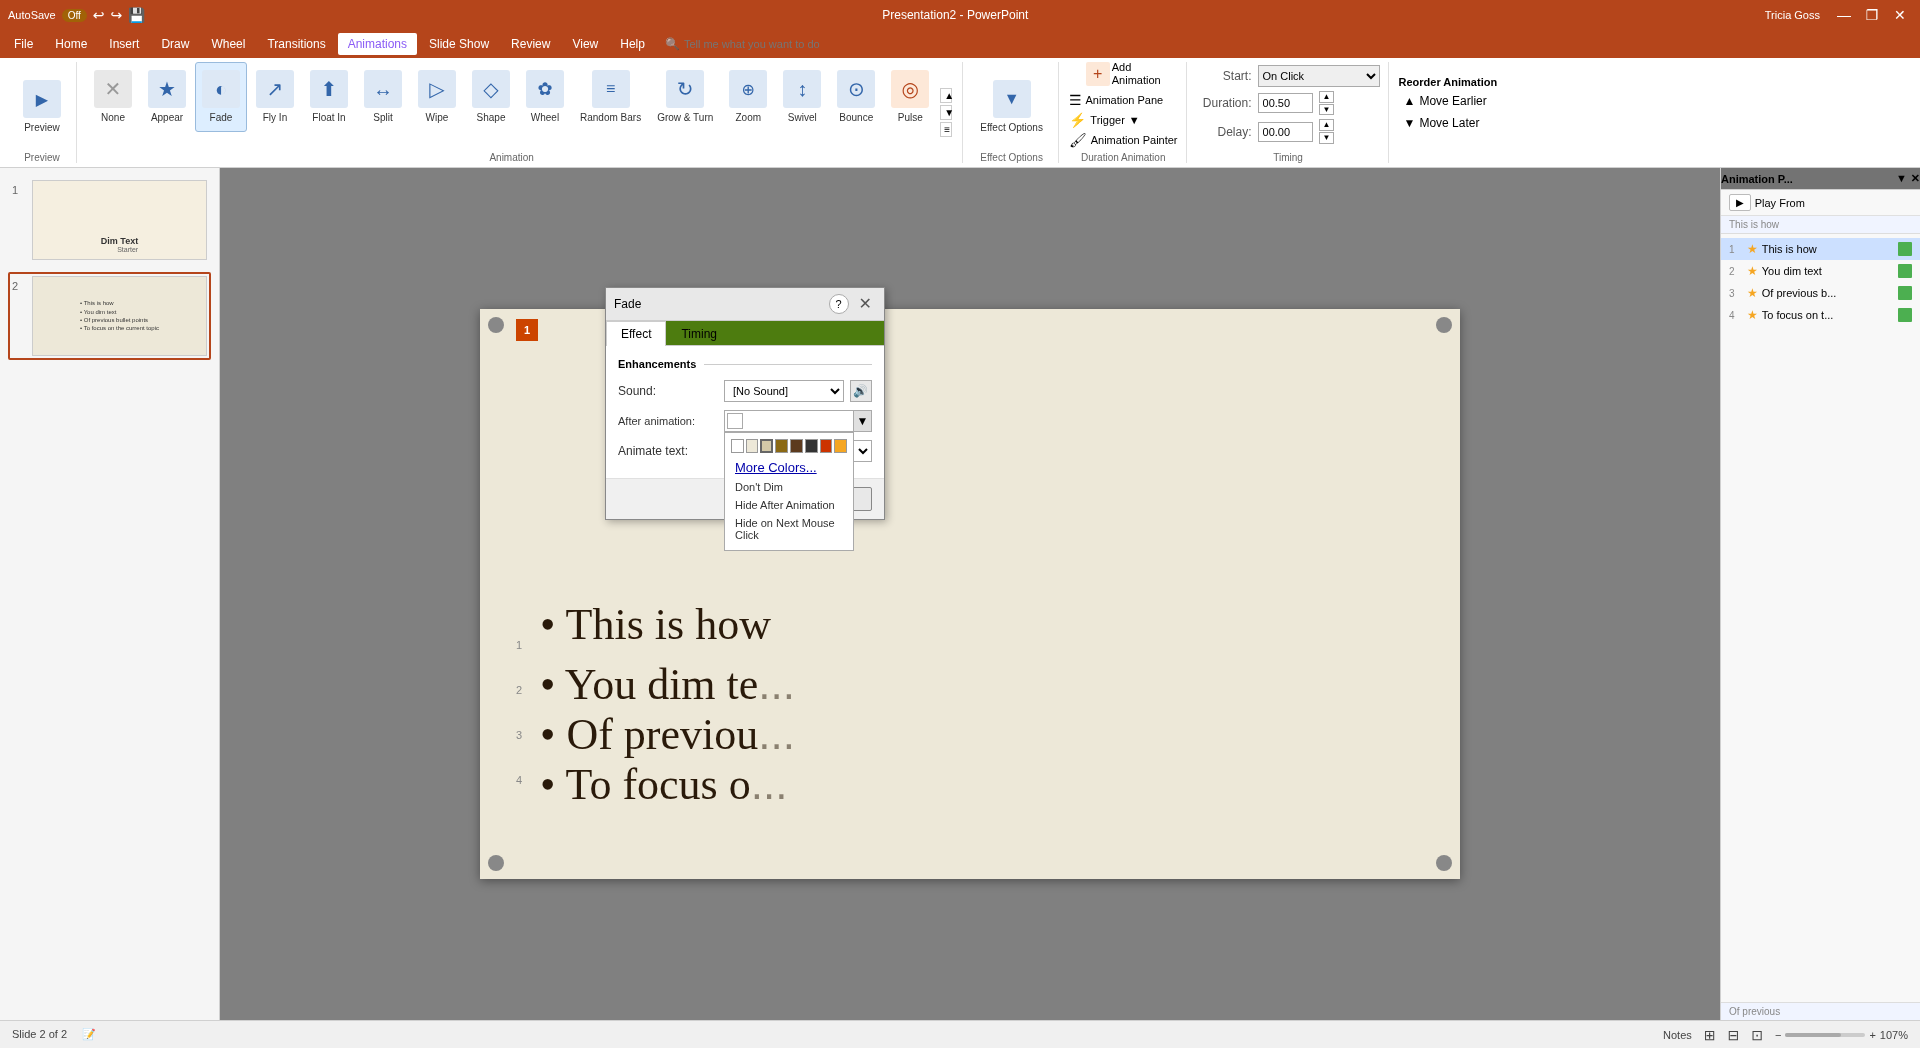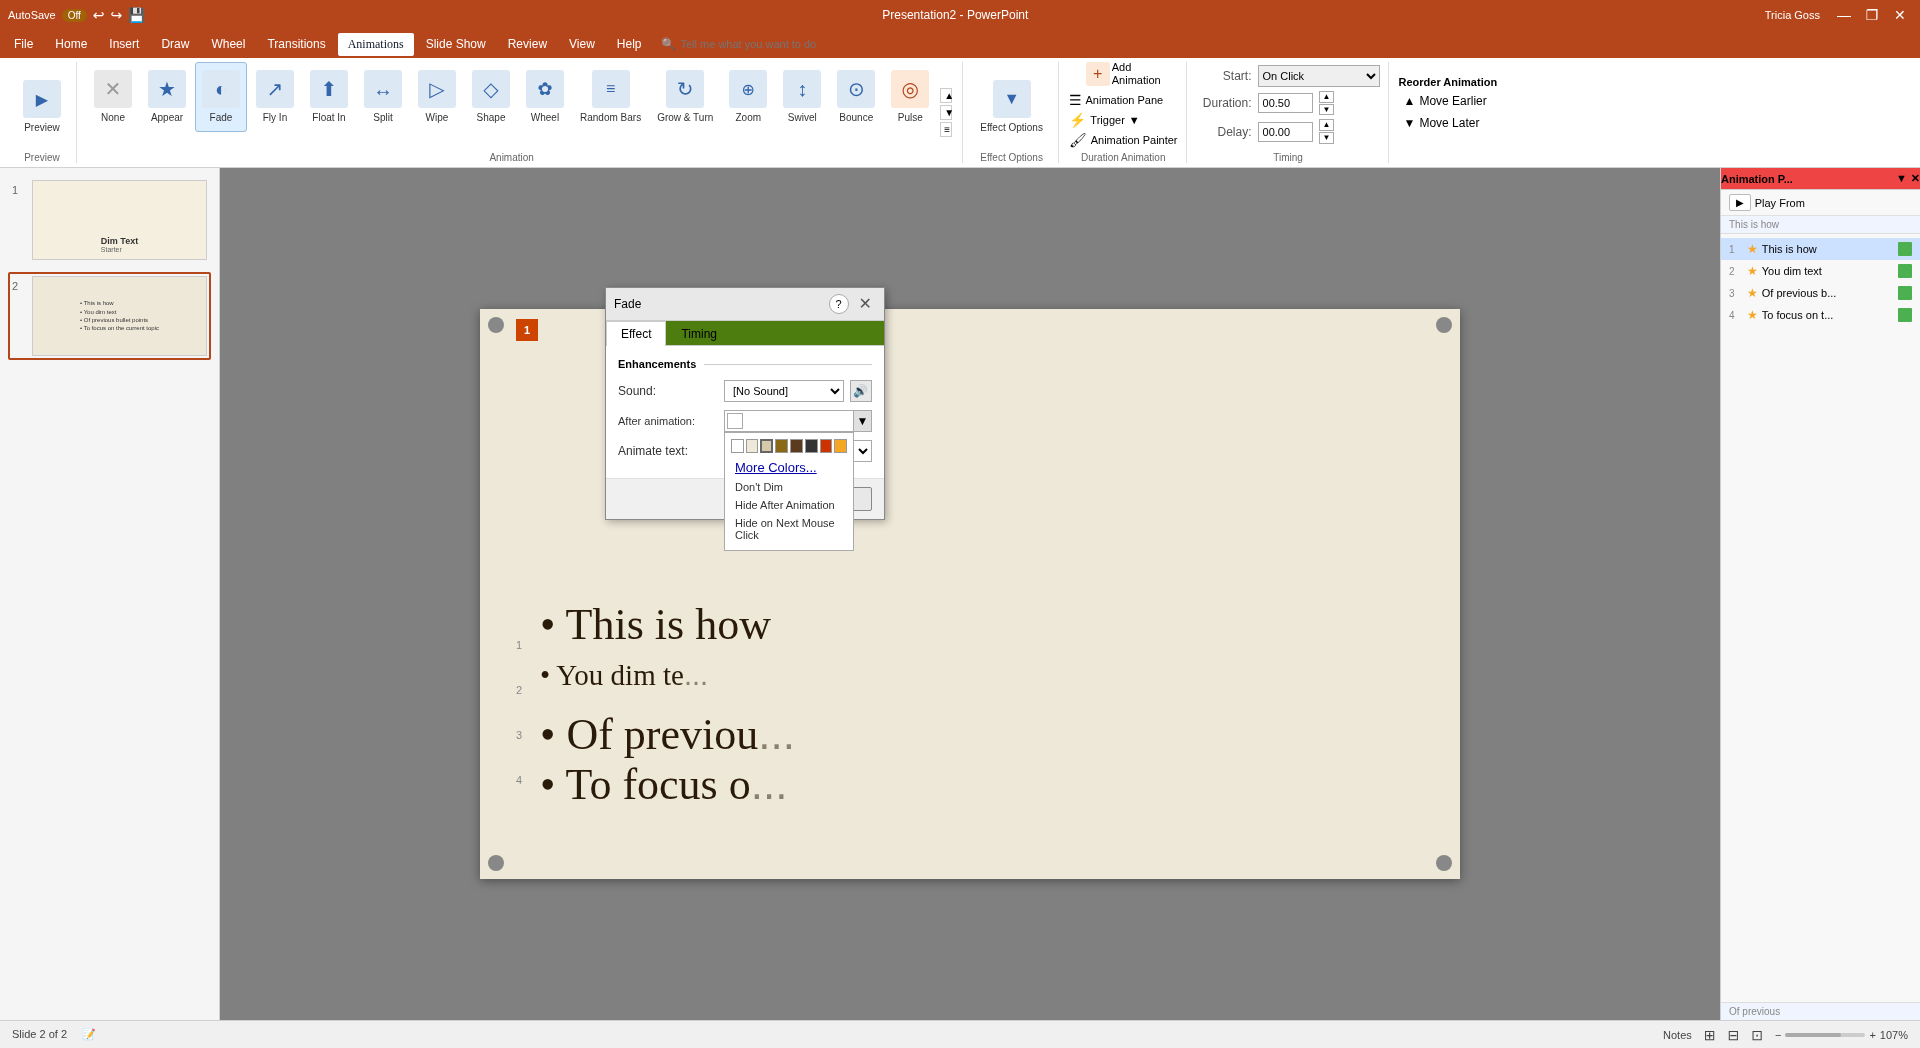--- a/index.html
+++ b/index.html
@@ -29,21 +29,21 @@
       padding: 0 4px;
       color: white;
       gap: 2px;
     }
     .menu-item {
       padding: 4px 10px;
       cursor: pointer;
       font-size: 12px;
       border-radius: 2px;
     }
-    .menu-item.active { background: white; color: #0f172a; font-family: Liberation Serif, serif; }
+    .menu-item.active { background: white; color: #8b5cf6; }
 
     
     #ribbon {
       height: 110px;
       background: #fff;
       border-bottom: 1px solid #d0d0d0;
       display: flex;
       flex-direction: column;
     }
     #ribbon-content {
@@ -222,21 +222,21 @@
 
     
     #right-panel {
       width: 200px;
       background: #f8f8f8;
       border-left: 1px solid #d0d0d0;
       display: flex;
       flex-direction: column;
     }
     #animation-pane-header {
-      background: #ef4444;
+      background: #737373;
       padding: 4px 0;
       font-size: 11px;
       font-weight: bold;
       border-bottom: 1px solid #d0d0d0;
       display: flex;
       align-items: center;
       justify-content: space-between;
     }
     #animation-pane-toolbar {
       padding: 4px 8px;
@@ -709,21 +709,21 @@
   </div>
 </div>
 
 <div id="main" style="height: calc(1048px - 30px - 28px - 110px - 28px); display:flex;">
 
   <div id="slides-panel">
 
     <div class="slide-thumb">
       <span class="slide-num">1</span>
       <div class="slide-preview" style="background:#f5efe0;">
-        <div style="padding:6px;text-align:left;margin-top:48px;">
+        <div style="padding:6px;text-align:right;margin-top:48px;">
           <div style="font-size:9px;font-weight:bold;color:#333;">Dim Text</div>
           <div style="font-size:7px;color:#666;">Starter</div>
         </div>
       </div>
     </div>
 
     <div class="slide-thumb active">
       <span class="slide-num">2</span>
       <div class="slide-preview" style="background:#ede8d8;">
         <div style="padding:4px;font-size:6px;color:#333;line-height:1.4;">
@@ -745,21 +745,21 @@
       <div class="slide-corner corner-br"></div>
 
       <div class="slide-number-badge">1</div>
 
       <div class="slide-row-indicator" style="top:330px;">1</div>
       <div class="slide-row-indicator" style="top:375px;">2</div>
       <div class="slide-row-indicator" style="top:420px;">3</div>
       <div class="slide-row-indicator" style="top:465px;">4</div>
 
       <div class="bullet-text" style="top:290px;font-size:44px;">• This is how</div>
-      <div class="bullet-text" style="top:350px;font-size:29px;">• You dim te<span style="opacity:0.5;">...</span></div>
+      <div class="bullet-text" style="top:350px;font-size:44px;">• You dim te<span style="opacity:0.5;">...</span></div>
       <div class="bullet-text" style="top:450px;font-size:44px;">• To focus o<span style="opacity:0.5;">...</span></div>
       <div class="bullet-text" style="top:400px;font-size:44px;">• Of previou<span style="opacity:0.5;">...</span></div>
     </div>
   </div>
 
   <div id="right-panel">
     <div id="animation-pane-header">
       <span>Animation P...</span>
       <div style="display:flex;gap:4px;">
         <span style="cursor:pointer;">▼</span>

